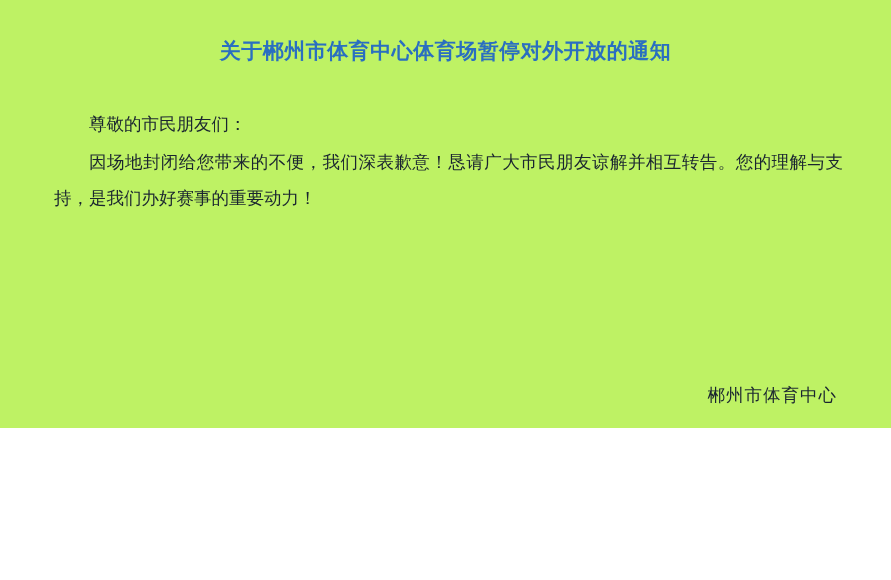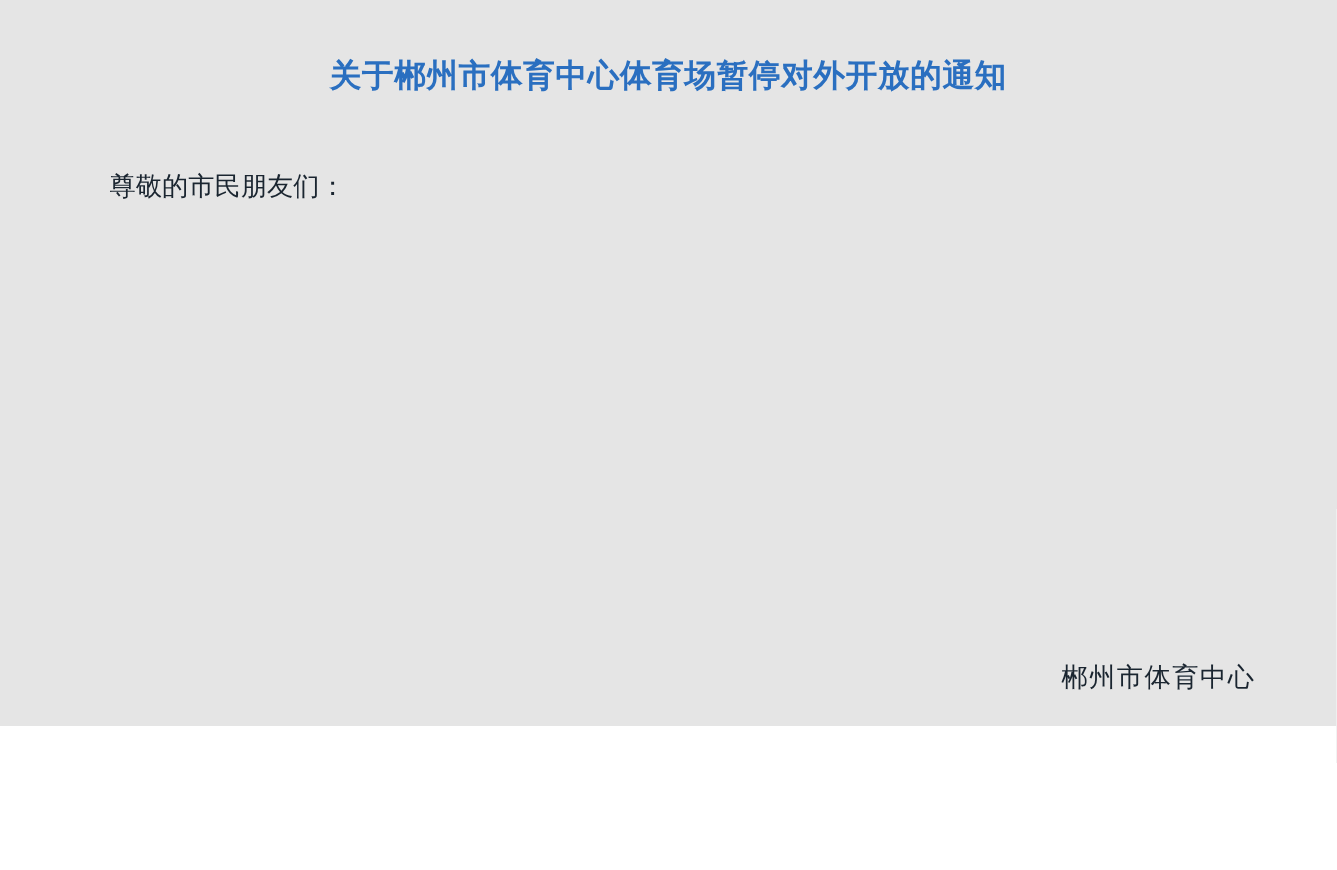--- a/index.html
+++ b/index.html
@@ -8,41 +8,41 @@
   }
   body {
     width: 891px;
     height: 580px;
     background: #ffffff;
     font-family: "Liberation Serif", serif;
     overflow: hidden;
   }
   .notice-page {
     width: 891px;
-    height: 484px;
+    height: 428px;
     box-sizing: border-box;
     position: relative;
-    background: #e5e5e5;
+    background: #bef264;
     padding: 0;
   }
   .notice-title {
     text-align: center;
     color: #2a6fc0;
     font-family: "Liberation Sans", sans-serif;
     font-weight: bold;
     font-size: 21px;
     letter-spacing: 0.5px;
     padding-top: 36px;
     padding-left: 20px;
     padding-right: 20px;
     line-height: 1.4;
   }
   .notice-body {
     margin-top: 42px;
-    padding-left: 38px;
+    padding-left: 54px;
     padding-right: 48px;
     color: #1a2530;
     font-size: 17.5px;
     line-height: 2.05;
     text-align: justify;
     text-justify: inter-ideograph;
   }
   .notice-body p {
     margin: 0 0 2px 0;
     text-indent: 2em;
@@ -68,19 +68,20 @@
 </style>
 </head>
 <body>
 
 <div class="notice-page">
 
   <div class="notice-title">关于郴州市体育中心体育场暂停对外开放的通知</div>
 
   <div class="notice-body">
     <p class="salutation">尊敬的市民朋友们：</p>
+    <p>因场地封闭给您带来的不便，我们深表歉意！恳请广大市民朋友谅解并相互转告。您的理解与支持，是我们办好赛事的重要动力！</p>
   </div>
 
   <div class="signature-block">
     <div>郴州市体育中心</div>
   </div>
 
 </div>
 
 </body></html>

